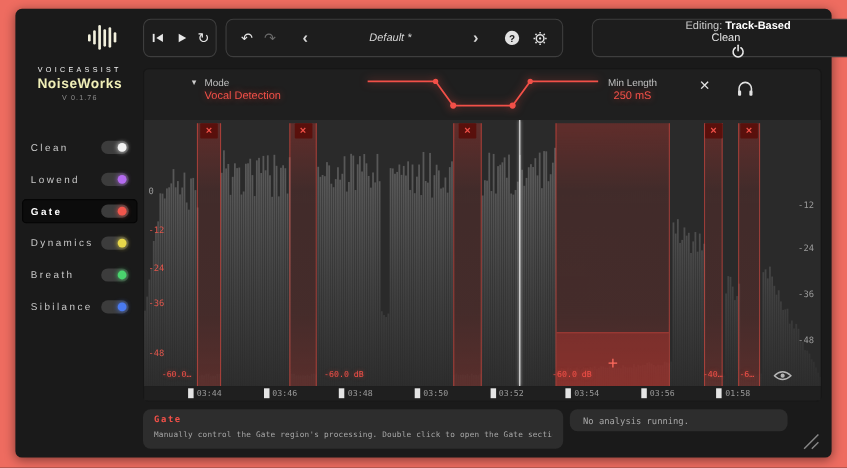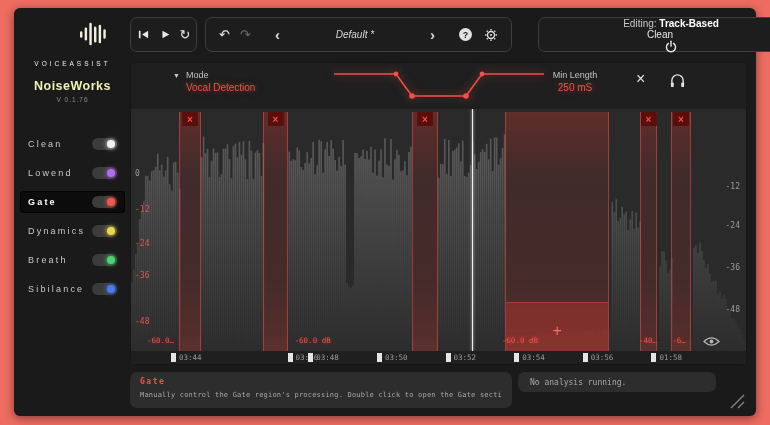--- a/index.html
+++ b/index.html
@@ -19,21 +19,21 @@
   .preset-name{width:150px;text-align:center;font-style:italic;font-size:10px;color:#d6d6d6;}
   .spacer{flex:1;}
   .help{width:13px;height:13px;border-radius:50%;background:#e2e2e2;color:#1a1a1a;
     font-size:9px;font-weight:bold;display:flex;align-items:center;justify-content:center;margin-right:12px;}
   .editing{font-size:10px;color:#c9c9c9;white-space:nowrap;}
   .editing b{color:#ffffff;}
   .export{font-size:10px;color:#e6e6e6;margin-right:22px;}
   
   .sidebar{position:absolute;left:6px;top:52px;width:105px;text-align:center;}
   .brand-top{font-size:6.5px;letter-spacing:3px;color:#f2f2f2;}
-  .brand-name{font-size:12.5px;font-weight:bold;color:#f0efb8;margin-top:12px;letter-spacing:.5px;}
+  .brand-name{font-size:12.5px;font-weight:bold;color:#f0efb8;margin-top:2px;letter-spacing:.5px;}
   .brand-ver{font-size:6.5px;color:#8d8d8d;margin-top:3px;letter-spacing:1px;}
   .module-list{margin-top:30px;text-align:left;}
   .side-item{height:22px;display:flex;align-items:center;justify-content:space-between;
     padding:0 8px;margin-bottom:7px;border-radius:4px;}
   .side-item.active{background:#0c0c0c;box-shadow:inset 0 0 0 1px #050505;}
   .side-label{font-size:9px;letter-spacing:2.2px;color:#c9c9c9;}
   .side-item.active .side-label{color:#ffffff;font-weight:bold;}
   .toggle{width:25px;height:12px;border-radius:7px;background:#3c3c3c;position:relative;flex:none;}
   .dot{position:absolute;right:2px;top:2px;width:8px;height:8px;border-radius:50%;}
   
@@ -584,21 +584,21 @@
           <div class="region-x">×</div>
         </div>
         <span class="rlabel" style="left: 2.6%;">-60.0…</span>
         <span class="rlabel" style="left: 26.6%;">-60.0 dB</span>
         <span class="rlabel" style="left: 60.3%;">-60.0 dB</span>
         <span class="rlabel" style="left: 82.6%;">-40…</span>
         <span class="rlabel" style="left: 88%;">-6…</span>
       </div>
     <div class="timeline">
         <span class="tl" style="left: 6.5%;">03:44</span>
-        <span class="tl" style="left: 17.66%; margin-left: 48px;">03:46</span>
+        <span class="tl" style="left: 17.66%;">03:46</span>
         <span class="tl" style="left: 28.82%;">03:48</span>
         <span class="tl" style="left: 39.98%;">03:50</span>
         <span class="tl" style="left: 51.14%;">03:52</span>
         <span class="tl" style="left: 62.3%;">03:54</span>
         <span class="tl" style="left: 73.46%;">03:56</span>
         <span class="tl" style="left: 84.62%;">01:58</span>
       </div>
   </div>
 
   <div class="foot foot-left">

